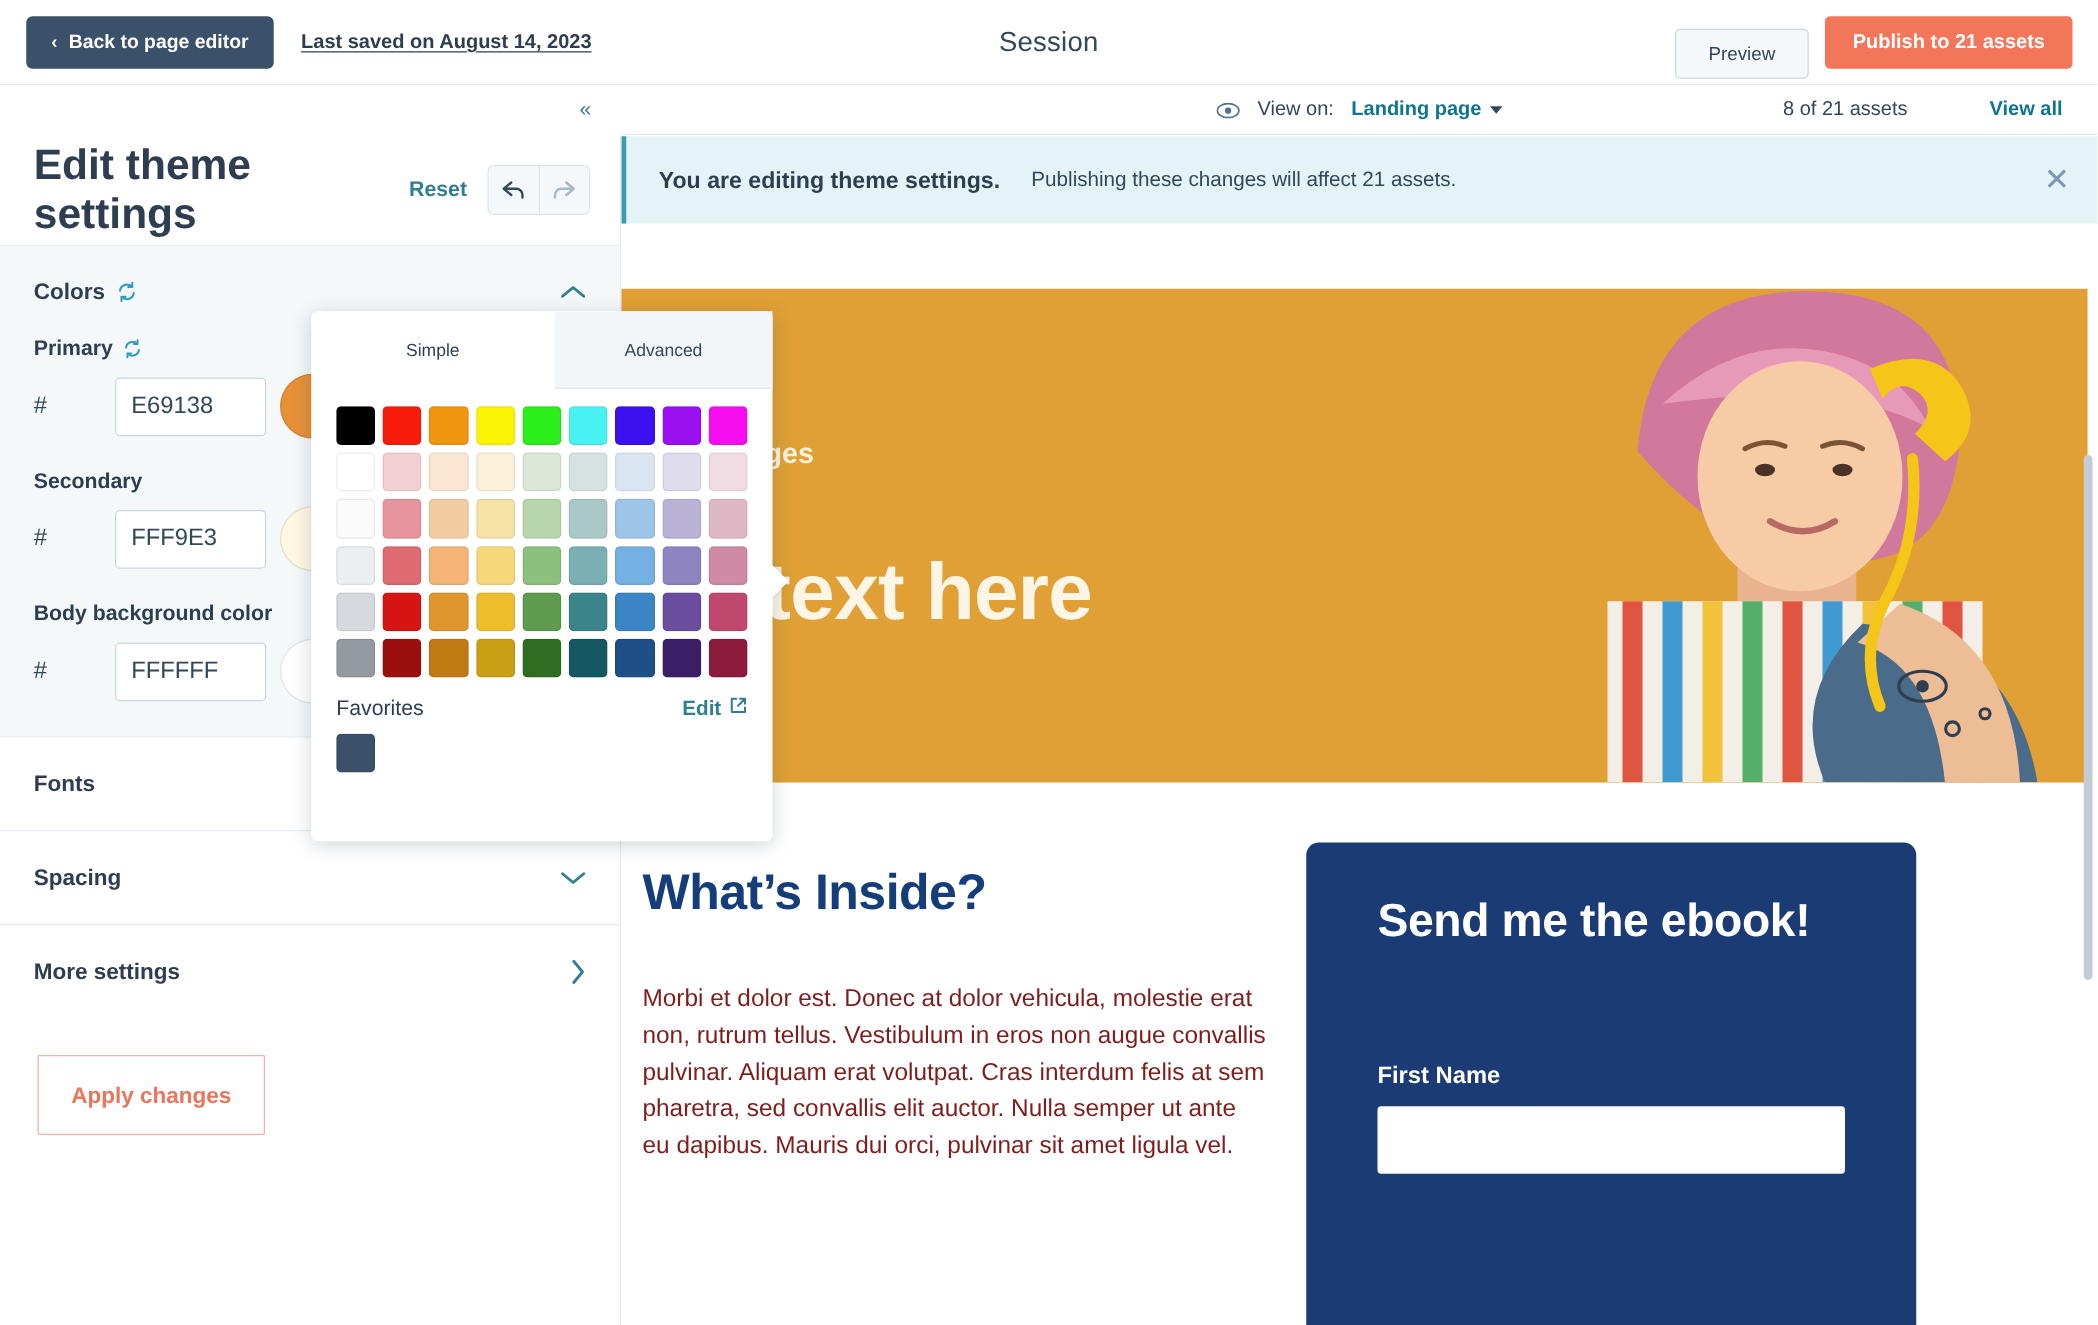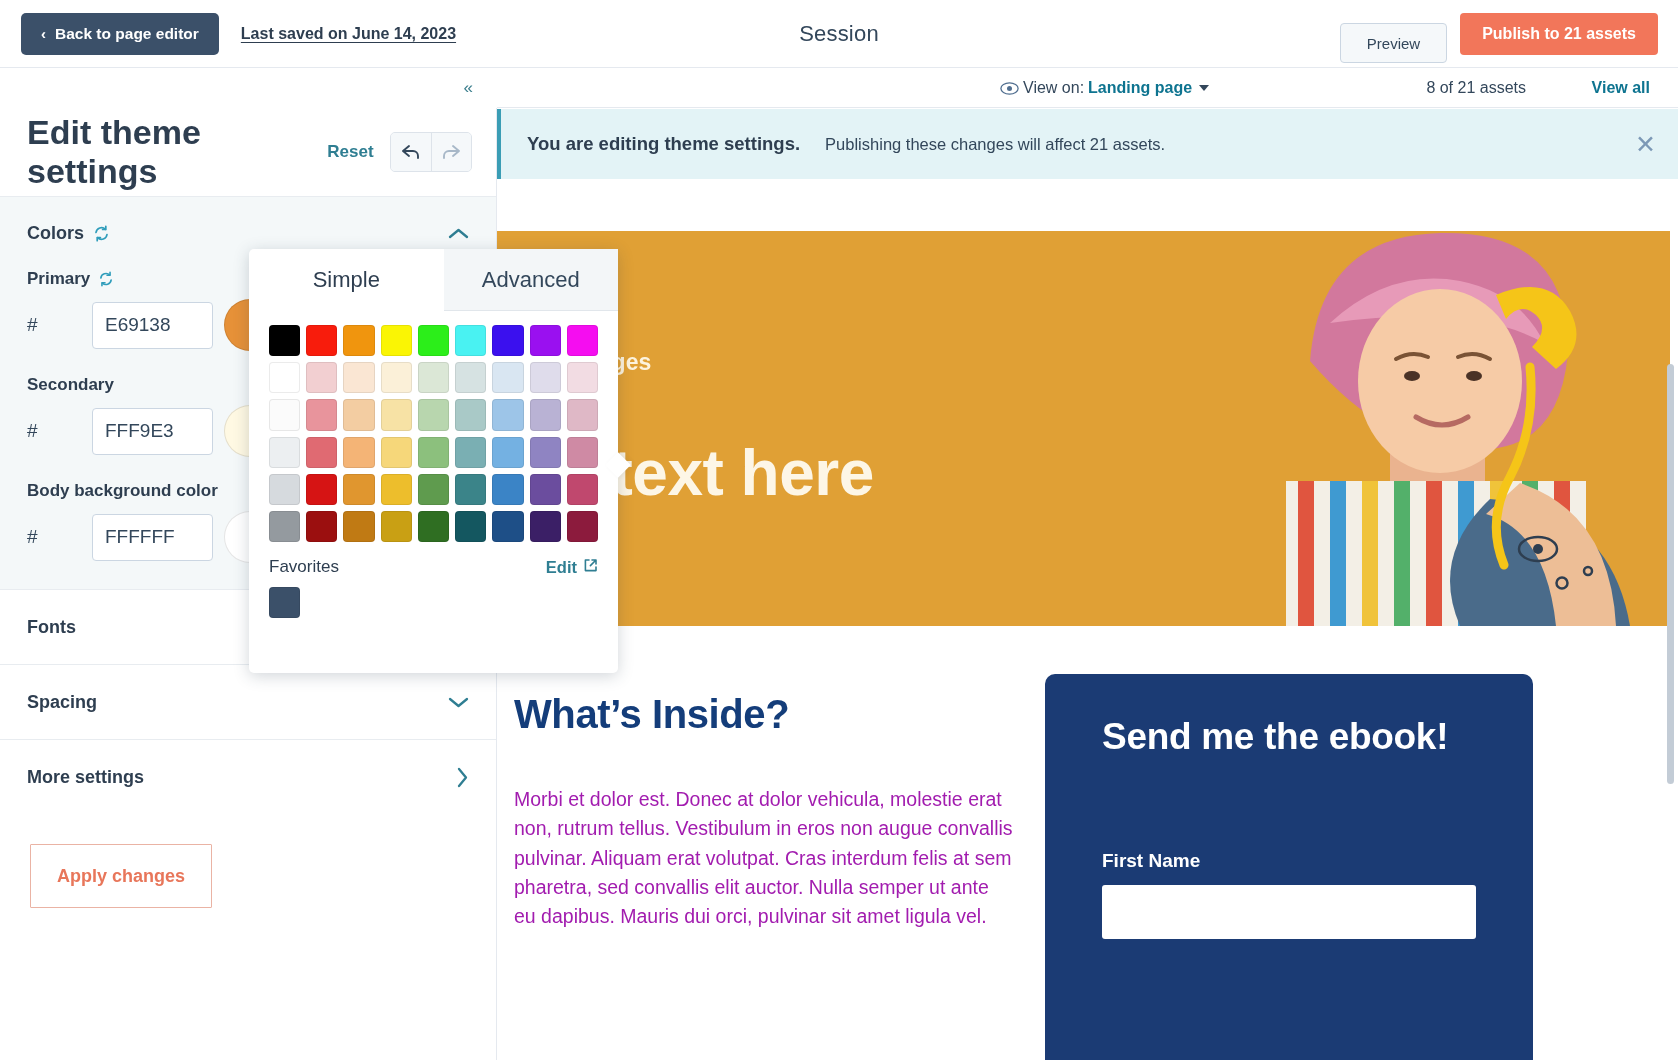--- a/index.html
+++ b/index.html
@@ -61,22 +61,22 @@
     background: #ffffff; border-bottom: 1px solid #e5e9ef;
   }
   .collapse-btn {
     position: absolute; left: 0; top: 0; width: 497px; height: 40px;
     background: #ffffff; border: none;
     display: flex; align-items: center; justify-content: flex-end;
     padding-right: 24px; cursor: pointer;
     color: #3a7d8c; font-size: 17px;
   }
   .viewon {
-    position: absolute; left: 1000px; top: 0; height: 40px;
-    display: flex; align-items: center; gap: 4px;
+    position: absolute; left: 973px; top: 0; height: 40px;
+    display: flex; align-items: center; gap: 14px;
     font-size: 16px; color: #33475b;
   }
   .eye-icon { display: inline-flex; align-items: center; color: #516f90; }
   .viewon-value {
     color: #0e7490; font-weight: 700; cursor: pointer;
     display: inline-flex; align-items: center; gap: 7px;
   }
   .caret-down {
     width: 0; height: 0;
     border-left: 5px solid transparent; border-right: 5px solid transparent;
@@ -184,21 +184,21 @@
     position: absolute; left: 249px; top: 249px;
     width: 369px; height: 424px;
     background: #ffffff;
     border-radius: 5px;
     box-shadow: 0 3px 16px rgba(45,62,80,.22);
     z-index: 40;
   }
   .picker-tabs { display: flex; height: 62px; }
   .ptab {
     flex: 1; display: flex; align-items: center; justify-content: center;
-    font-size: 22px; color: #33475b; cursor: pointer;
+    font-size: 14px; color: #33475b; cursor: pointer;
     background: #f3f6f8; border-bottom: 1px solid #e1e6eb; margin-left: 10px;
   }
   .ptab.active {
     background: #ffffff; color: #2e3e50; font-weight: 500;
     border-bottom: 1px solid #ffffff;
     border-top-left-radius: 5px;
   }
   .swatch-grid {
     padding: 14px 20px 0 20px;
     display: grid; grid-template-columns: repeat(9, 1fr);
@@ -253,21 +253,21 @@
     overflow: hidden;
   }
 
   .content-left {
     position: absolute; left: 17px; top: 513px; width: 500px;
   }
   .whats-inside {
     font-size: 40px; font-weight: 700; color: #143d7a; letter-spacing: -.4px;
   }
   .body-copy {
-    margin-top: 48px; font-size: 19.5px; line-height: 1.5; color: #a21caf;
+    margin-top: 48px; font-size: 19.5px; line-height: 1.5; color: #7f1d1d;
   }
   .form-card {
     position: absolute; left: 548px; top: 495px;
     width: 488px; height: 400px;
     background: #1b3b74; border-radius: 10px;
     padding: 42px 57px 0 57px;
   }
   .form-title {
     font-size: 37px; font-weight: 700; color: #ffffff; letter-spacing: -.3px;
   }
@@ -289,21 +289,21 @@
 </head>
 <body>
 
 <div id="app">
 
   <div class="topbar">
     <button class="back-btn">
       <span class="back-chevron">‹</span>
       <span>Back to page editor</span>
     </button>
-    <span class="last-saved">Last saved on June 14, 2023</span>
+    <span class="last-saved">Last saved on August 14, 2023</span>
     <span class="session-title">Session</span>
     <div class="topbar-right">
       <button class="preview-btn">Preview</button>
       <button class="publish-btn">Publish to 21 assets</button>
     </div>
   </div>
 
   <div class="subbar">
     <button class="collapse-btn">
       <span>«</span>

